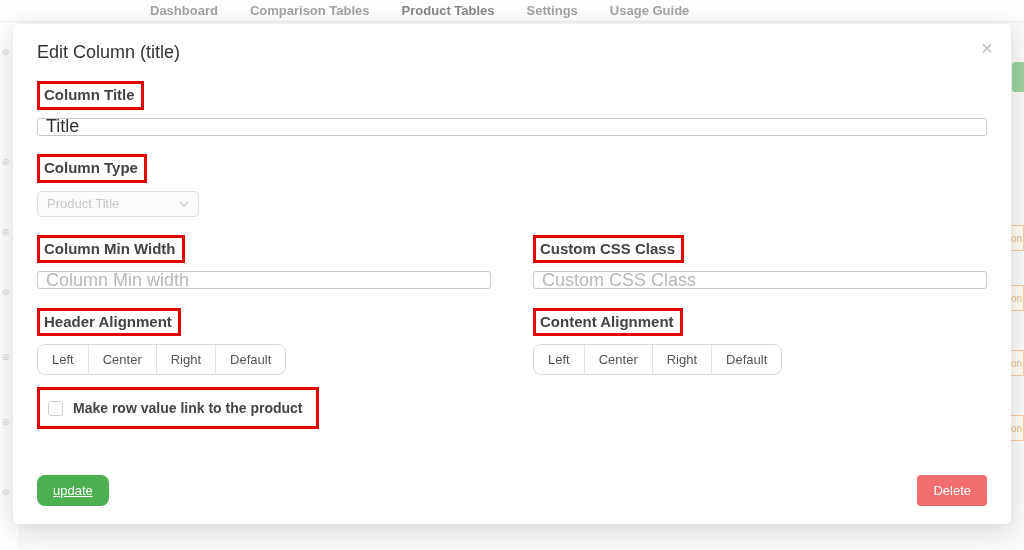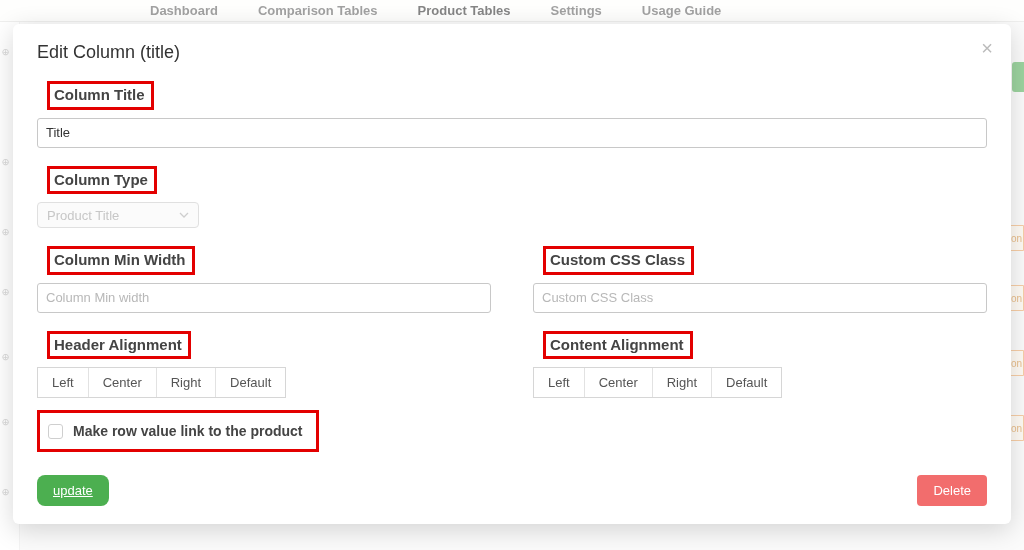--- a/index.html
+++ b/index.html
@@ -3,21 +3,21 @@
 <meta charset="utf-8">
 <style>
   * { box-sizing: border-box; }
   html, body { margin: 0; padding: 0; width: 1024px; height: 550px; font-family: -apple-system, "Helvetica Neue", Arial, sans-serif; }
   body { background: #f7f7f7; overflow: hidden; }
 
   
   .bg-dim { position: absolute; inset: 0; background: rgba(255,255,255,0.45); pointer-events: none; }
   .bg-topnav {
     position: absolute; top: 0; left: 0; right: 0; height: 22px;
-    display: flex; align-items: center; gap: 40px;
+    display: flex; align-items: center; gap: 32px;
     padding-left: 150px;
     font-size: 13px; font-weight: 600; color: #555;
     background: #fdfdfc; border-bottom: 1px solid #e2e2e0;
   }
   .bg-topnav span { white-space: nowrap; }
   .bg-topnav .active { color: #222; }
   .bg-logo {
     position: absolute; top: 0; left: 0; width: 140px; height: 22px;
     display: flex; align-items: center; justify-content: center;
     font-weight: 800; font-size: 14px; letter-spacing: -0.3px;
@@ -58,40 +58,39 @@
     color: #bbb; cursor: pointer; font-weight: 300; line-height: 1;
   }
 
   .section-label {
     font-size: 15px; font-weight: 700; color: #444;
     margin-top: 18px; margin-bottom: 8px;
   }
   .hl { 
     display: inline-block; border: 3px solid #e30000; padding: 3px 6px 3px 4px;
     line-height: 1.1;
-    margin-left: 10px;
   }
 
   .field-row { display: flex; gap: 42px; }
   .field-col { flex: 1 1 50%; }
 
   .text-input {
-    width: 100%; height: 30px; border: 1px solid #c8c8c8; border-radius: 3px;
-    padding: 0 8px; font-size: 13px; color: #333; background: #fff;
+    width: 100%; height: 18px; border: 1px solid #c8c8c8; border-radius: 3px;
+    padding: 0 8px; font-size: 18px; color: #333; background: #fff;
   }
   .text-input::placeholder { color: #b8b8b8; }
 
   .select-disabled {
     width: 162px; height: 26px; border: 1px solid #e0e0e0; background: #fbfbfb;
     border-radius: 4px; display: flex; align-items: center; justify-content: space-between;
     padding: 0 9px; font-size: 13px; color: #c7c7c7;
   }
   .select-disabled svg { opacity: .45; }
 
-  .btn-group { display: inline-flex; border: 1px solid #d6d6d6; border-radius: 0; overflow: hidden; }
+  .btn-group { display: inline-flex; border: 1px solid #d6d6d6; border-radius: 8px; overflow: hidden; }
   .btn-group button {
     border: none; background: #fff; padding: 7px 14px; font-size: 13px; color: #555;
     border-right: 1px solid #e2e2e2; cursor: pointer; font-family: inherit;
   }
   .btn-group button:last-child { border-right: none; text-align: right; }
 
   .checkbox-row {
     display: inline-flex; align-items: center; gap: 10px;
     border: 3px solid #e30000; padding: 10px 14px 10px 8px; margin-top: 12px;
   }

